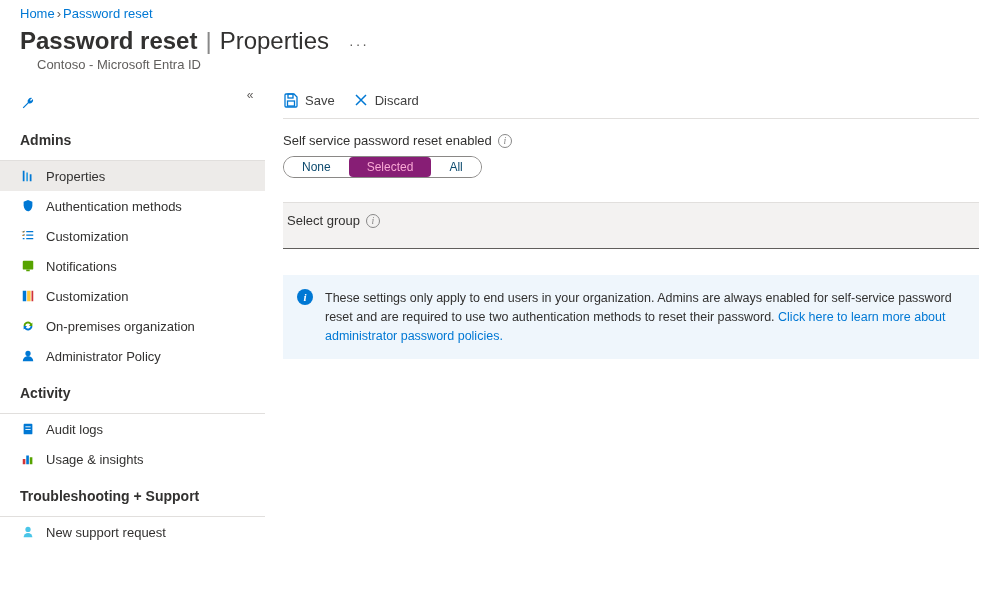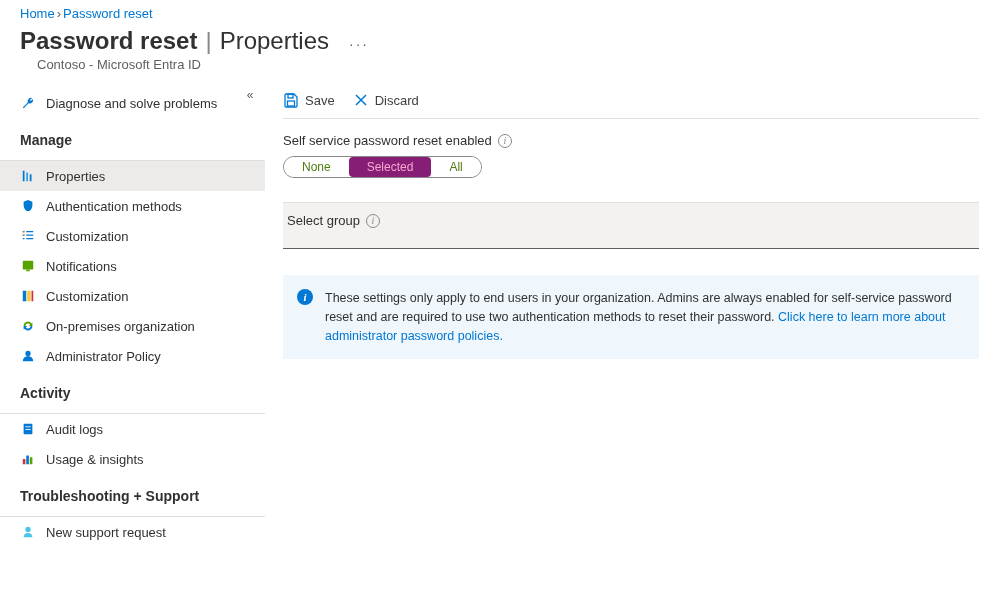--- a/index.html
+++ b/index.html
@@ -101,21 +101,21 @@
       overflow: hidden;
       height: 22px;
       align-items: stretch;
     }
     .seg {
       padding: 0 18px;
       font-size: 12px;
       display: flex; align-items: center;
       cursor: pointer;
       background: #fff;
-      color: #4d7c0f;
+      color: #0c4a6e;
     }
     .seg + .seg { }
     .seg.selected {
       background: #871e75;
       color: #f9a8d4;
       border-radius: 4px;
     }
 
     .group-section {
       background: #f3f2f1;
@@ -174,24 +174,23 @@
 
   <div class="sidebar">
     <div class="collapse-btn">«</div>
 
     <div class="side-item">
       <span class="side-icon">
         <svg width="14" height="14" viewBox="0 0 16 16">
             <path d="M13.7 3.3a4 4 0 0 1-5 5L3 14l-1-1 5.7-5.7a4 4 0 0 1 5-5l-2.4 2.4 1 1 2.4-2.4z" fill="#0078d4"></path>
           </svg>
       </span>
-      <span>Diagnose and solve problems</span>
-    </div>
-
-    <div class="side-heading">Manage</div>
+    </div>
+
+    <div class="side-heading">Admins</div>
     <div class="side-sep"></div>
 
     <div class="side-item active">
       <span class="side-icon">
         <svg width="14" height="14" viewBox="0 0 16 16">
             <rect x="2" y="2" width="2" height="12" fill="#0078d4"></rect>
             <rect x="6" y="4" width="2" height="10" fill="#32a0e4"></rect>
             <rect x="10" y="6" width="2" height="8" fill="#0078d4"></rect>
           </svg>
       </span>

